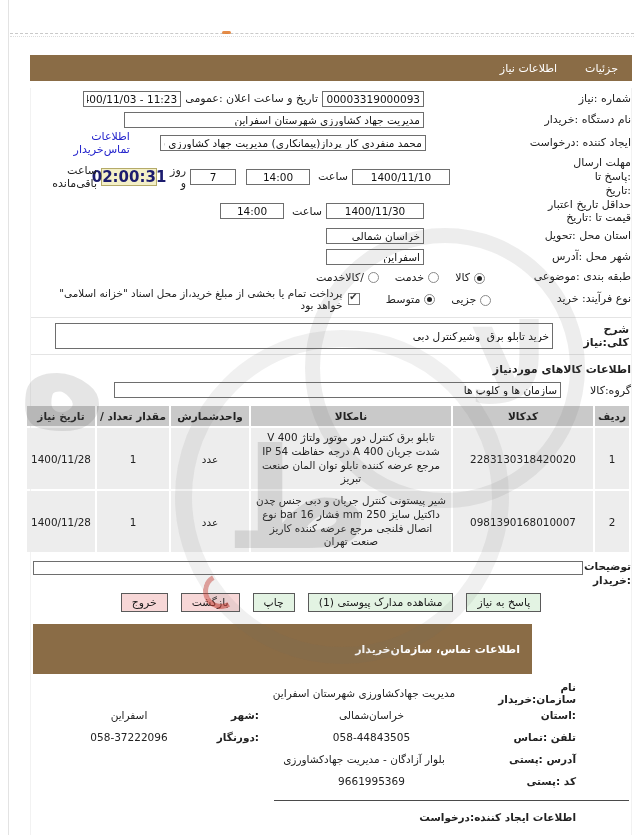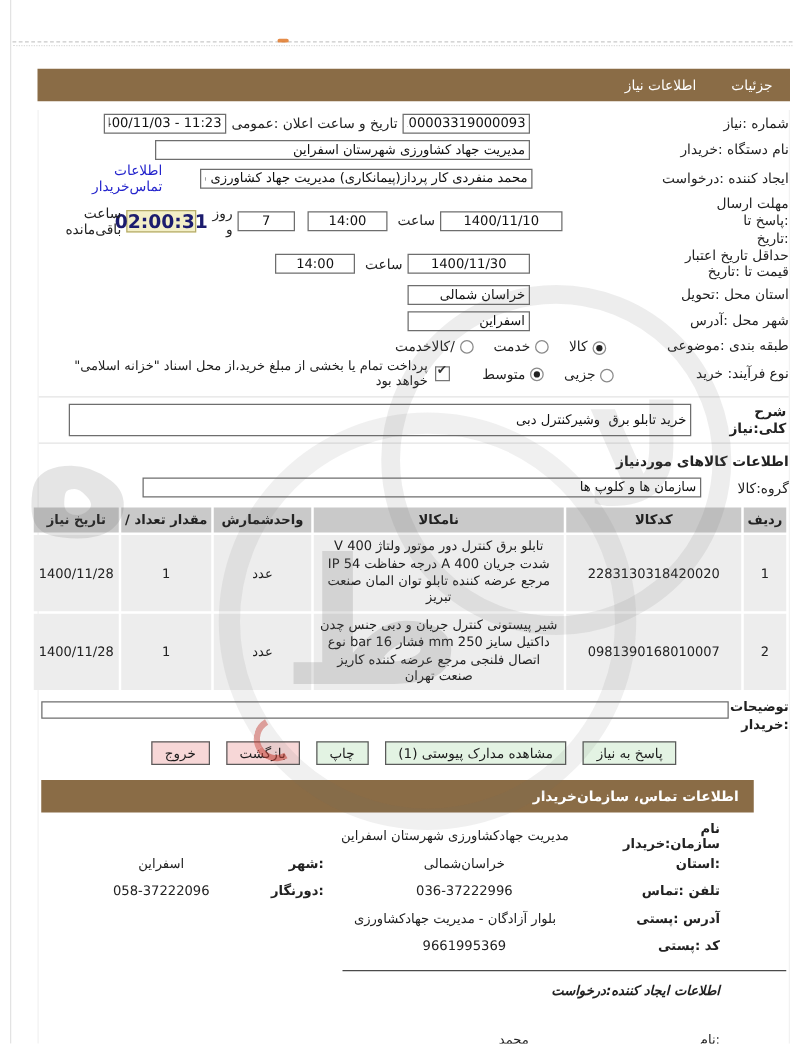--- a/index.html
+++ b/index.html
@@ -70,32 +70,32 @@
 
   .notesrow{display:flex;margin-top:6px;align-items:flex-start;}
   .nlbl{width:46px;font-weight:bold;font-size:10.5px;line-height:1.3;}
   .w-notes{flex:1;height:14px;margin-right:2px;margin-top:1px;margin-left:2px;}
 
   .btnrow{display:flex;justify-content:center;gap:13px;margin-top:6px;}
   .btn{font-family:"DejaVu Sans",sans-serif;font-size:10.8px;color:#1c1c1c;height:19px;
        border:1px solid #5a5a5a;background:#e3f3e3;padding:0 10px;display:flex;align-items:center;cursor:pointer;}
   .btn.pink{background:#f7d7d7;}
 
-  .bar2{margin:12px 28px 0 2px;height:26px;background:#8a6c46;color:#fff;display:flex;
-        align-items:center;padding:0 12px;font-weight:bold;}
+  .bar2{margin:12px 99px 0 2px;height:26px;background:#8a6c46;color:#fff;display:flex;
+        align-items:center;padding:12px 12px;font-weight:bold;}
   .contact{margin-top:8px;padding-right:55px;font-size:10.5px;}
   .crow{display:flex;align-items:center;height:22px;}
   .cl{width:92px;font-weight:bold;}
   .cv{width:225px;text-align:center;}
   .cvadr{width:240px;text-align:center;}
   .cl2{width:55px;font-weight:bold;}
   .cv2{width:150px;text-align:center;}
   .cline{margin:8px 2px 0 0;width:355px;border-top:1px solid #4a4a4a;}
   .creator{margin-top:10px;padding-right:55px;font-size:10.5px;}
-  .ctitle{font-weight:bold;height:15px;margin-bottom:20px;font-style:italic;}
+  .ctitle{font-weight:bold;height:15px;margin-bottom:20px;}
   .krow{display:flex;align-items:center;height:20px;}
   .kl{width:85px;font-weight:normal;}
   .kv{width:160px;text-align:center;}
 </style>
 </head>
 <body>
 
 <div class="page">
 
   <div class="wm">
@@ -265,21 +265,21 @@
         <span class="cvadr">مدیریت جهادکشاورزی شهرستان اسفراین</span>
       </div>
       <div class="crow">
         <span class="cl">:استان</span>
         <span class="cv">خراسان‌شمالی</span>
         <span class="cl2">:شهر</span>
         <span class="cv2">اسفراین</span>
       </div>
       <div class="crow">
         <span class="cl">تلفن :تماس</span>
-        <span class="cv">036-37222996</span>
+        <span class="cv">058-44843505</span>
         <span class="cl2">:دورنگار</span>
         <span class="cv2">058-37222096</span>
       </div>
       <div class="crow">
         <span class="cl">آدرس :پستی</span>
         <span class="cvadr">بلوار آزادگان - مدیریت جهادکشاورزی</span>
       </div>
       <div class="crow">
         <span class="cl">کد :پستی</span>
         <span class="cv">9661995369</span>

